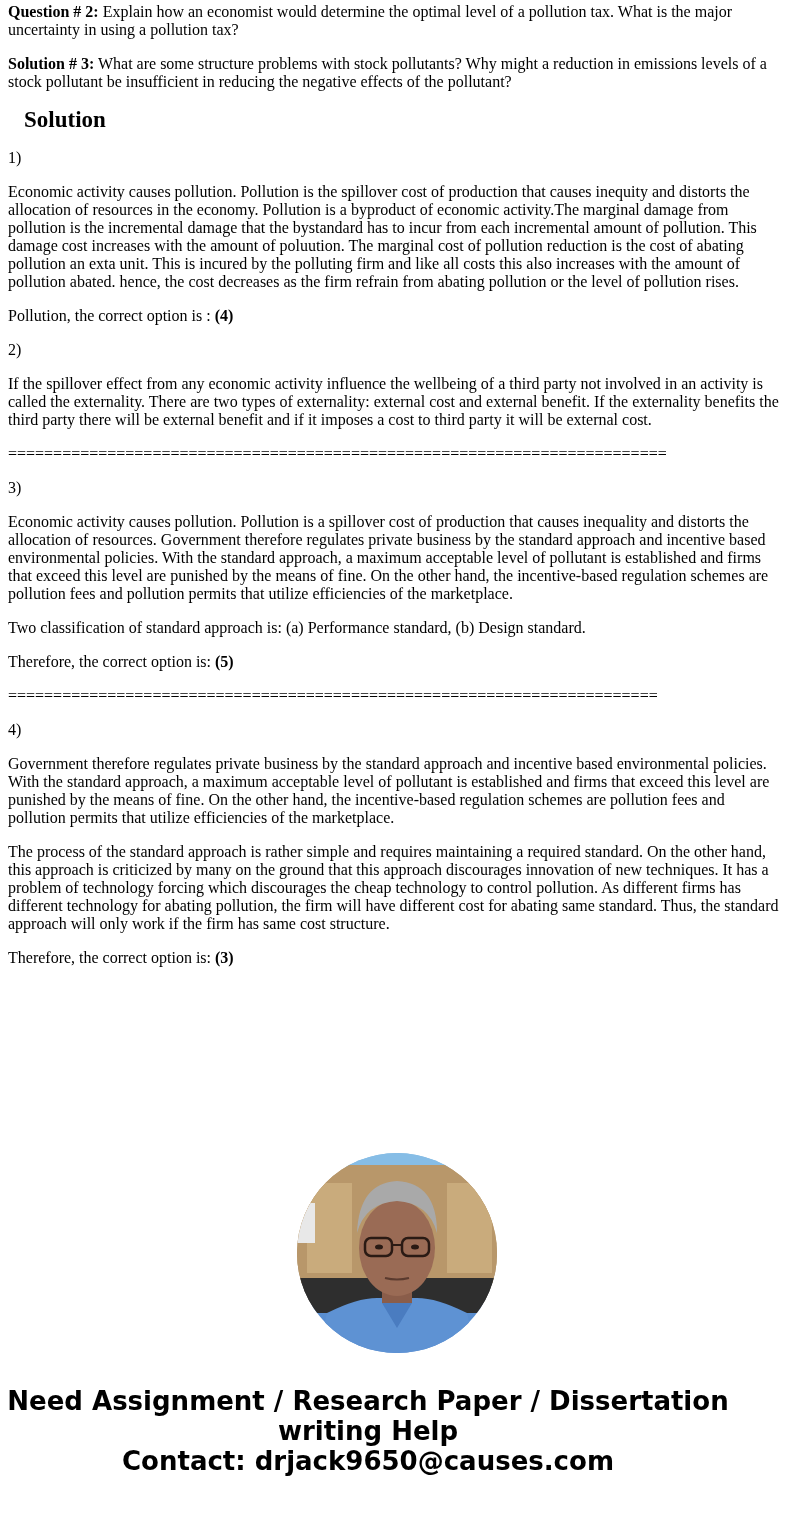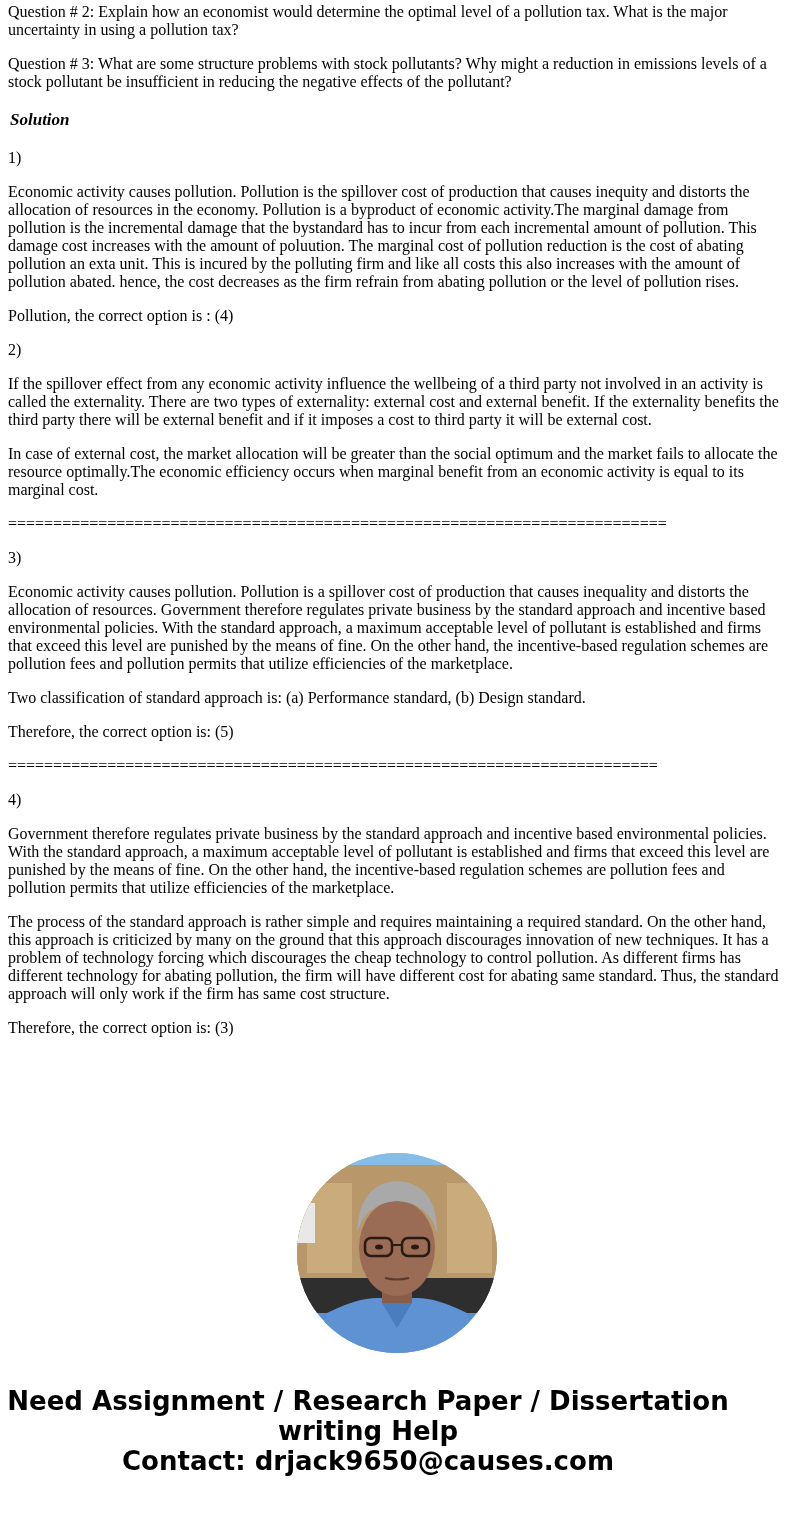--- a/index.html
+++ b/index.html
@@ -17,27 +17,26 @@
       position: relative;
     }
     .content {
       padding: 0 8px;
       margin-top: -13px;
     }
     p {
       margin: 16px 0;
     }
     h3 {
-      font-size: 17px;
+      font-size: 23px;
       font-weight: bold;
-      margin: 18px 2px;
+      margin: 18px 16px;
       line-height: 22px;
-      font-style: italic;
     }
-    b { font-weight: normal; }
+    b { font-weight: bold; }
     .sep {
       white-space: nowrap;
       overflow: hidden;
     }
     .avatar-wrap {
       position: absolute;
       left: 297px;
       top: 1153px;
       width: 200px;
       height: 200px;
@@ -64,32 +63,31 @@
     }
     .promo div { margin: 0; }
   </style>
 </head>
 <body>
 
 <div class="content">
 
   <p><b>Question # 2:</b><span> Explain how an economist would determine the optimal level of a pollution tax. What is the major uncertainty in using a pollution tax?</span></p>
 
-  <p><b>Question # 3:</b><span> What are some structure problems with stock pollutants? Why might a reduction in emissions levels of a stock pollutant be insufficient in reducing the negative effects of the pollutant?</span></p>
+  <p><b>Solution # 3:</b><span> What are some structure problems with stock pollutants? Why might a reduction in emissions levels of a stock pollutant be insufficient in reducing the negative effects of the pollutant?</span></p>
 
 
   <h3>Solution</h3>
 
   <p>1)</p>
   <p>Economic activity causes pollution. Pollution is the spillover cost of production that causes inequity and distorts the allocation of resources in the economy. Pollution is a byproduct of economic activity.The marginal damage from pollution is the incremental damage that the bystandard has to incur from each incremental amount of pollution. This damage cost increases with the amount of poluution. The marginal cost of pollution reduction is the cost of abating pollution an exta unit. This is incured by the polluting firm and like all costs this also increases with the amount of pollution abated. hence, the cost decreases as the firm refrain from abating pollution or the level of pollution rises.</p>
   <p><span>Pollution, the correct option is : </span><b>(4)</b></p>
 
   <p>2)</p>
   <p>If the spillover effect from any economic activity influence the wellbeing of a third party not involved in an activity is called the externality. There are two types of externality: external cost and external benefit. If the externality benefits the third party there will be external benefit and if it imposes a cost to third party it will be external cost.</p>
-  <p>In case of external cost, the market allocation will be greater than the social optimum and the market fails to allocate the resource optimally.The economic efficiency occurs when marginal benefit from an economic activity is equal to its marginal cost.</p>
   <p class="sep">=========================================================================</p>
 
   <p>3)</p>
   <p>Economic activity causes pollution. Pollution is a spillover cost of production that causes inequality and distorts the allocation of resources. Government therefore regulates private business by the standard approach and incentive based environmental policies. With the standard approach, a maximum acceptable level of pollutant is established and firms that exceed this level are punished by the means of fine. On the other hand, the incentive-based regulation schemes are pollution fees and pollution permits that utilize efficiencies of the marketplace.</p>
   <p>Two classification of standard approach is: (a) Performance standard, (b) Design standard.</p>
   <p><span>Therefore, the correct option is: </span><b>(5)</b></p>
   <p class="sep">========================================================================</p>
 
   <p>4)</p>
   <p>Government therefore regulates private business by the standard approach and incentive based environmental policies. With the standard approach, a maximum acceptable level of pollutant is established and firms that exceed this level are punished by the means of fine. On the other hand, the incentive-based regulation schemes are pollution fees and pollution permits that utilize efficiencies of the marketplace.</p>

